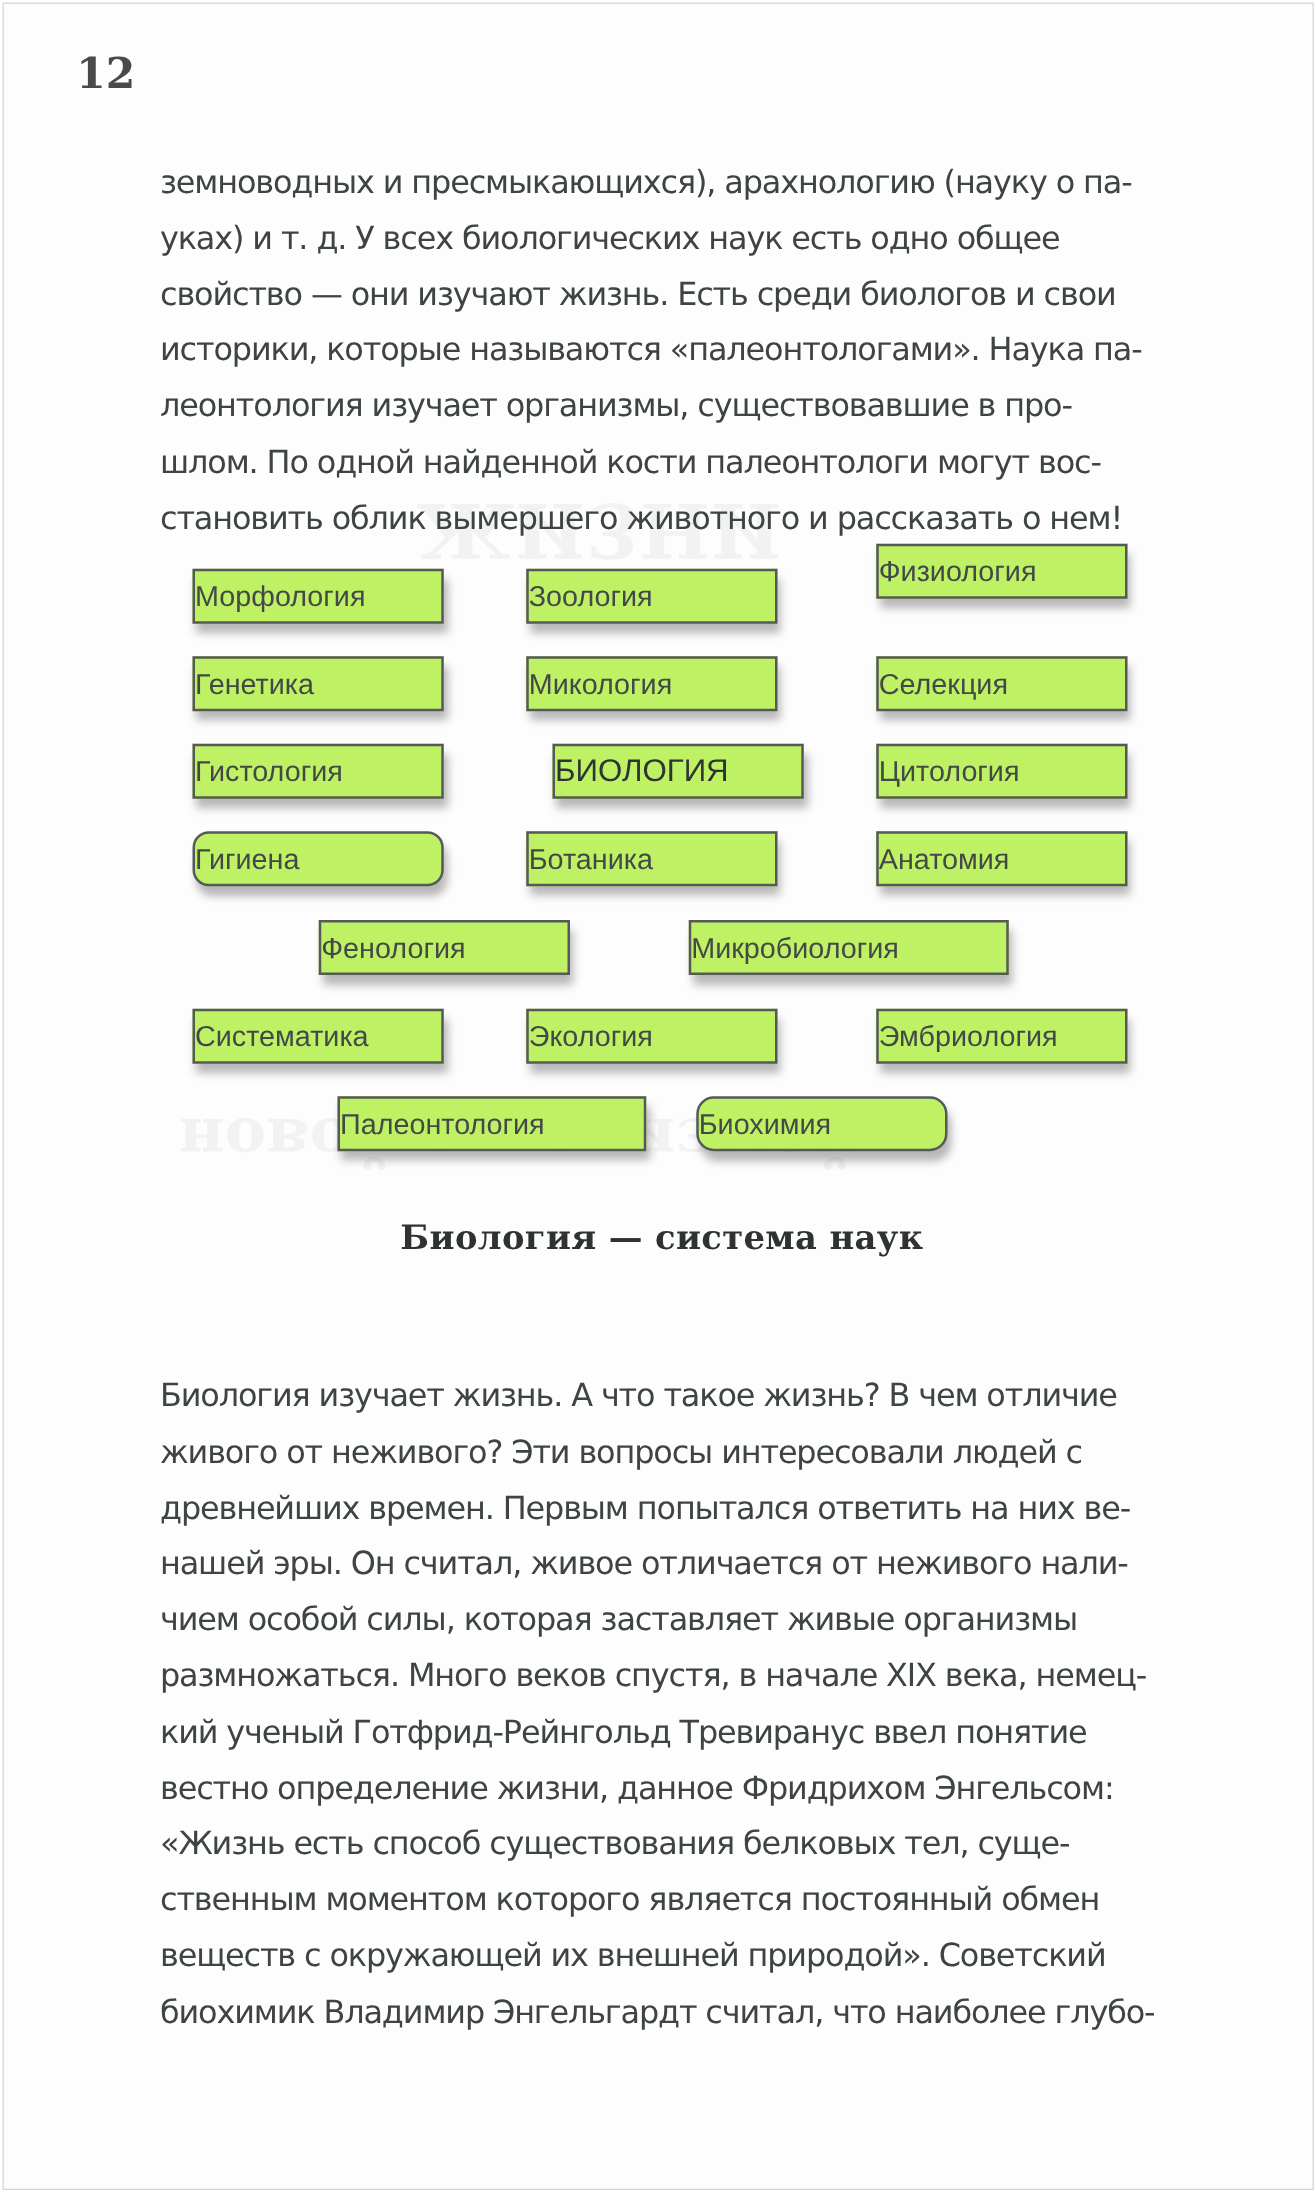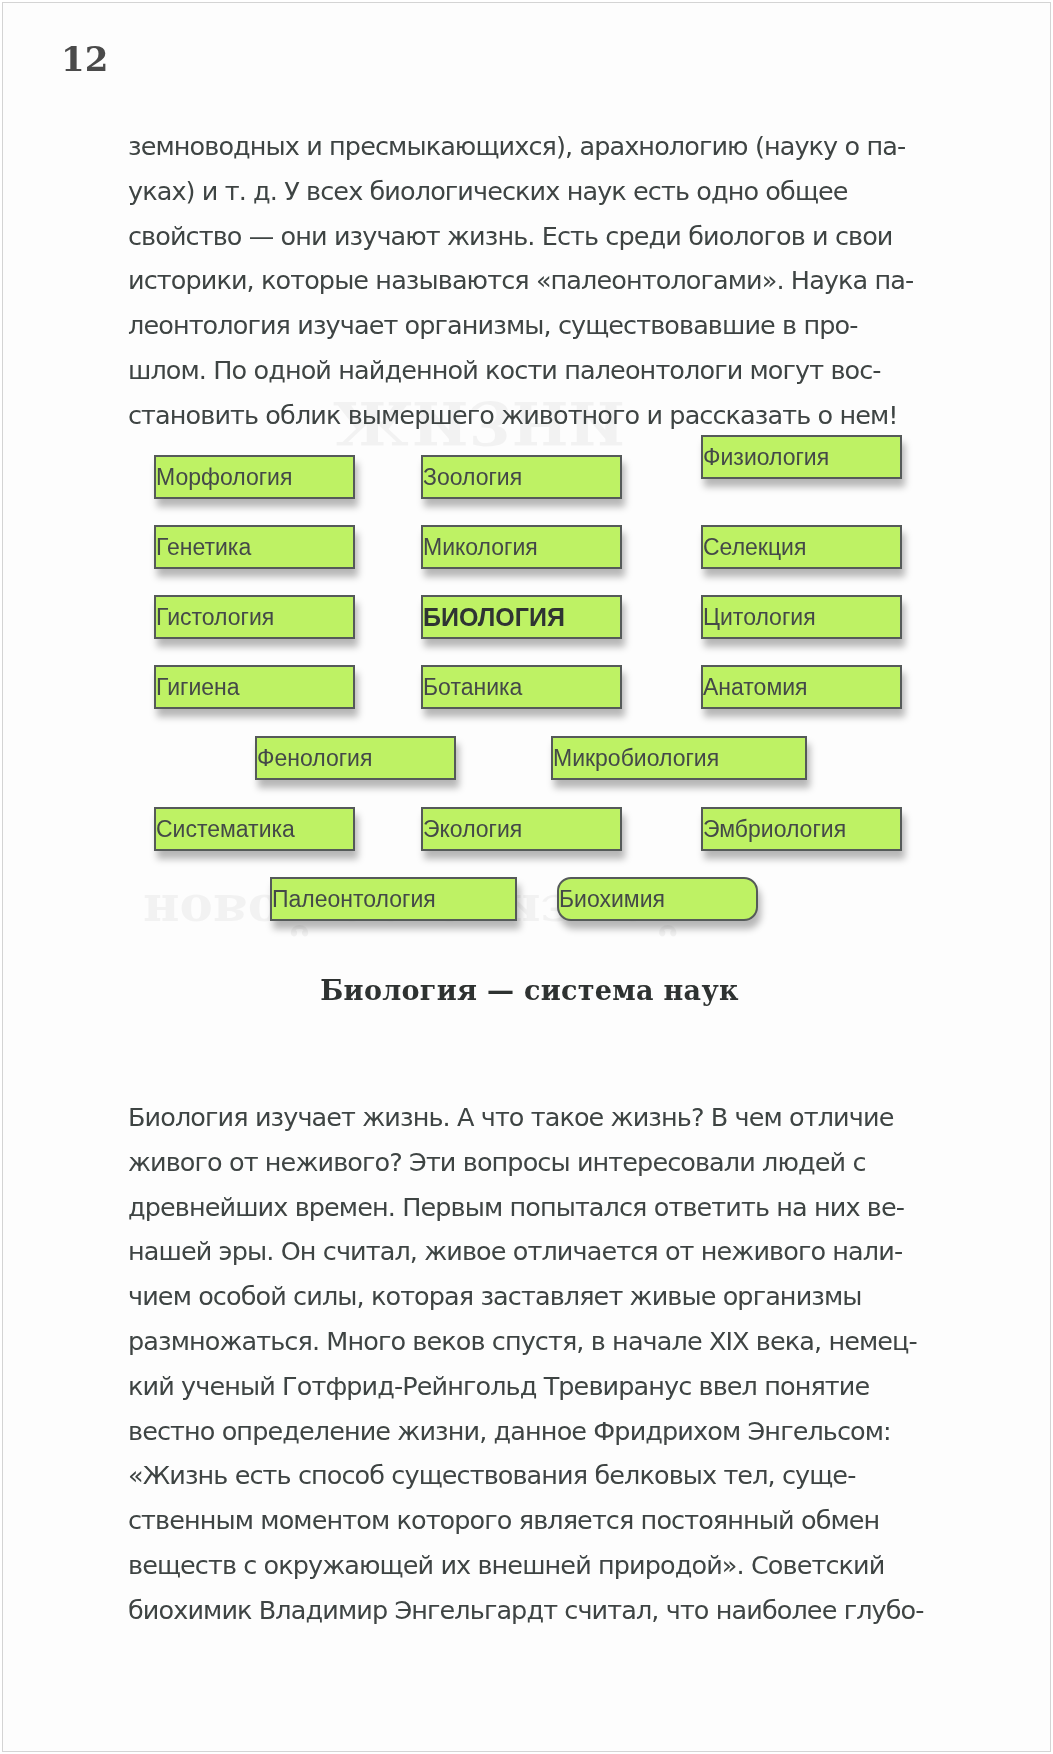--- a/index.html
+++ b/index.html
@@ -8,21 +8,21 @@
   .page-number { position: absolute; left: 58px; top: 36px; font-family: "DejaVu Serif", serif; font-weight: bold; font-size: 34px; color: #4a4a4a; }
   .para { position: absolute; left: 125px; width: 870px; font-family: "DejaVu Sans", sans-serif; font-size: 25.5px; color: #3e4443; letter-spacing: -0.9px; }
   .para .line { height: 44.8px; line-height: 44.8px; white-space: nowrap; }
   #p1 { top: 121px; }
   #p2 { top: 1064px; margin-top: 28px; }
   .diagram { position: absolute; left: 0; top: 0; width: 1053px; height: 0; }
   .box { position: absolute; height: 40px; border: 2px solid #555a59; background: #bef264;
          box-shadow: 3px 8px 7px rgba(0,0,0,0.28);
          font-family: "Liberation Sans", sans-serif; font-size: 23px; color: #444948;
          text-align: left; line-height: 40px; white-space: nowrap; }
-  .box.center { font-weight: bold; font-size: 25px; color: #2f3433; }
+  .box.center { font-weight: normal; font-size: 25px; color: #2f3433; margin-left: 21px; }
   .caption { position: absolute; left: 0; width: 1053px; top: 972px; text-align: center;
              font-family: "DejaVu Serif", serif; font-weight: bold; font-size: 27px; color: #2e3231; letter-spacing: 0.3px; }
   .ghost { position: absolute; font-family: "DejaVu Serif", serif; font-weight: bold; color: rgba(0,0,0,0.045); transform: scaleY(-1); white-space: nowrap; }
 </style>
 </head>
 <body>
 
 <div class="page">
 
   <div class="ghost" style="left:330px; top:385px; font-size:60px;">ЖИЗНИ</div>
@@ -47,21 +47,21 @@
     <div class="box" style="left:698px; top:432px; width:197px;">Физиология</div>
 
     <div class="box" style="left:151px; top:522px; width:197px;">Генетика</div>
     <div class="box" style="left:418px; top:522px; width:197px;">Микология</div>
     <div class="box" style="left:698px; top:522px; width:197px;">Селекция</div>
 
     <div class="box" style="left:151px; top:592px; width:197px;">Гистология</div>
     <div class="box center" style="left:418px; top:592px; width:197px;">БИОЛОГИЯ</div>
     <div class="box" style="left:698px; top:592px; width:197px;">Цитология</div>
 
-    <div class="box" style="left:151px; top:662px; width:197px;">Гигиена</div>
+    <div class="box" style="left:151px; top:662px; width:197px;border-radius:13px;">Гигиена</div>
     <div class="box" style="left:418px; top:662px; width:197px;">Ботаника</div>
     <div class="box" style="left:698px; top:662px; width:197px;">Анатомия</div>
 
     <div class="box" style="left:233px; top:733px; width:197px;margin-left:19px;">Фенология</div>
     <div class="box" style="left:548px; top:733px; width:252px;">Микробиология</div>
 
     <div class="box" style="left:151px; top:804px; width:197px;">Систематика</div>
     <div class="box" style="left:418px; top:804px; width:197px;">Экология</div>
     <div class="box" style="left:698px; top:804px; width:197px;">Эмбриология</div>
 

